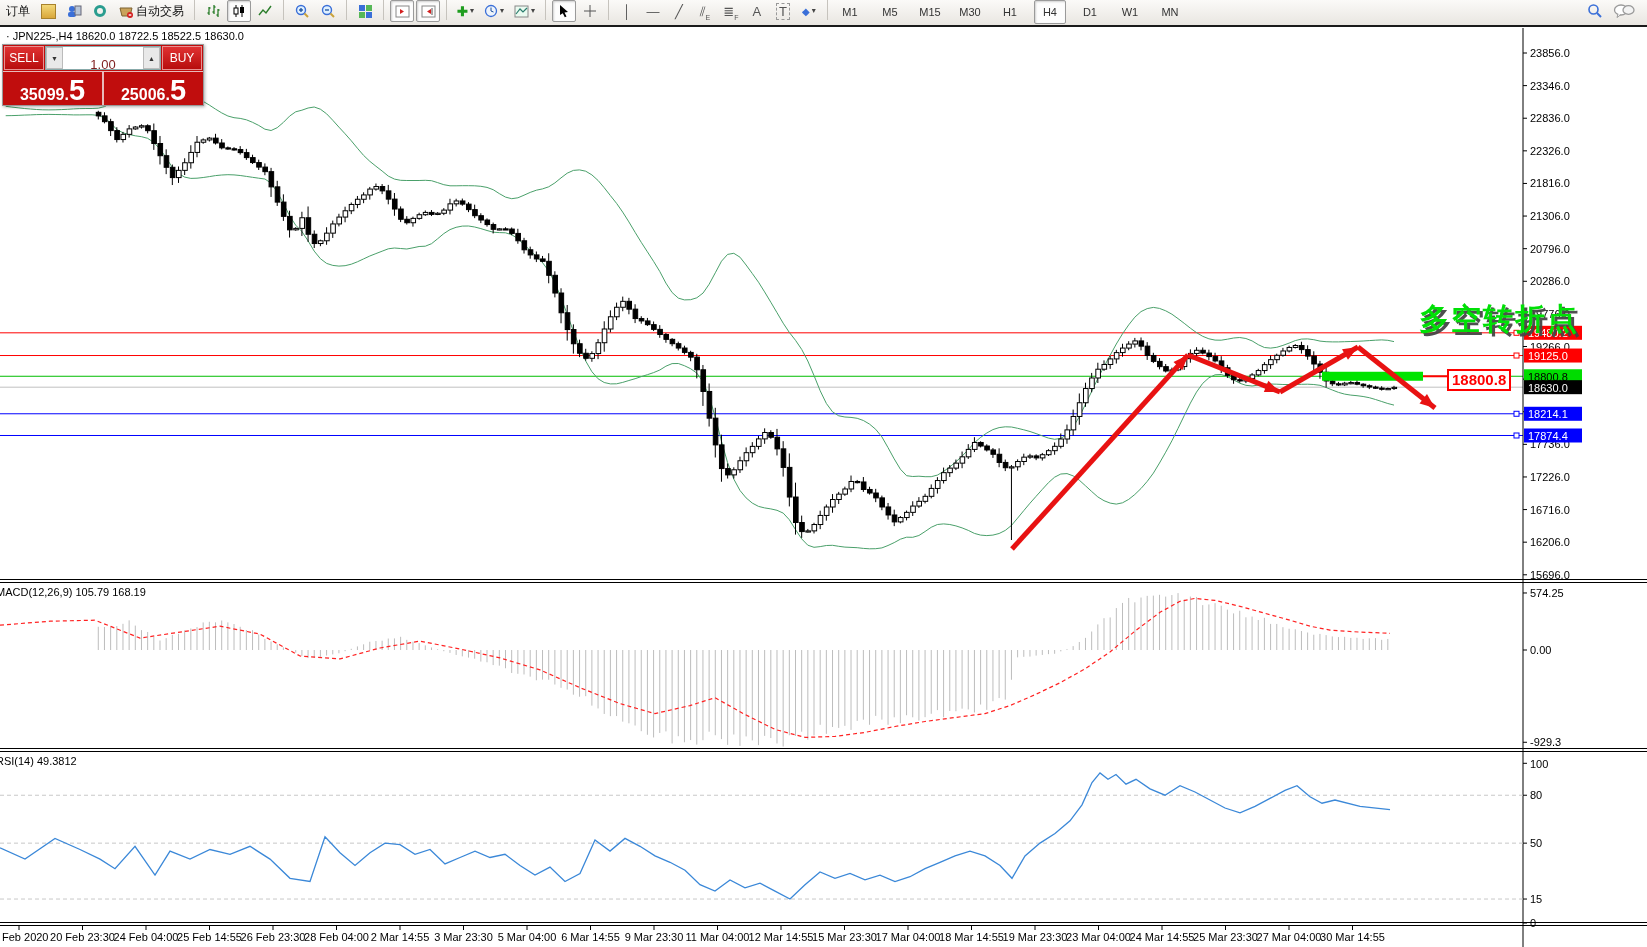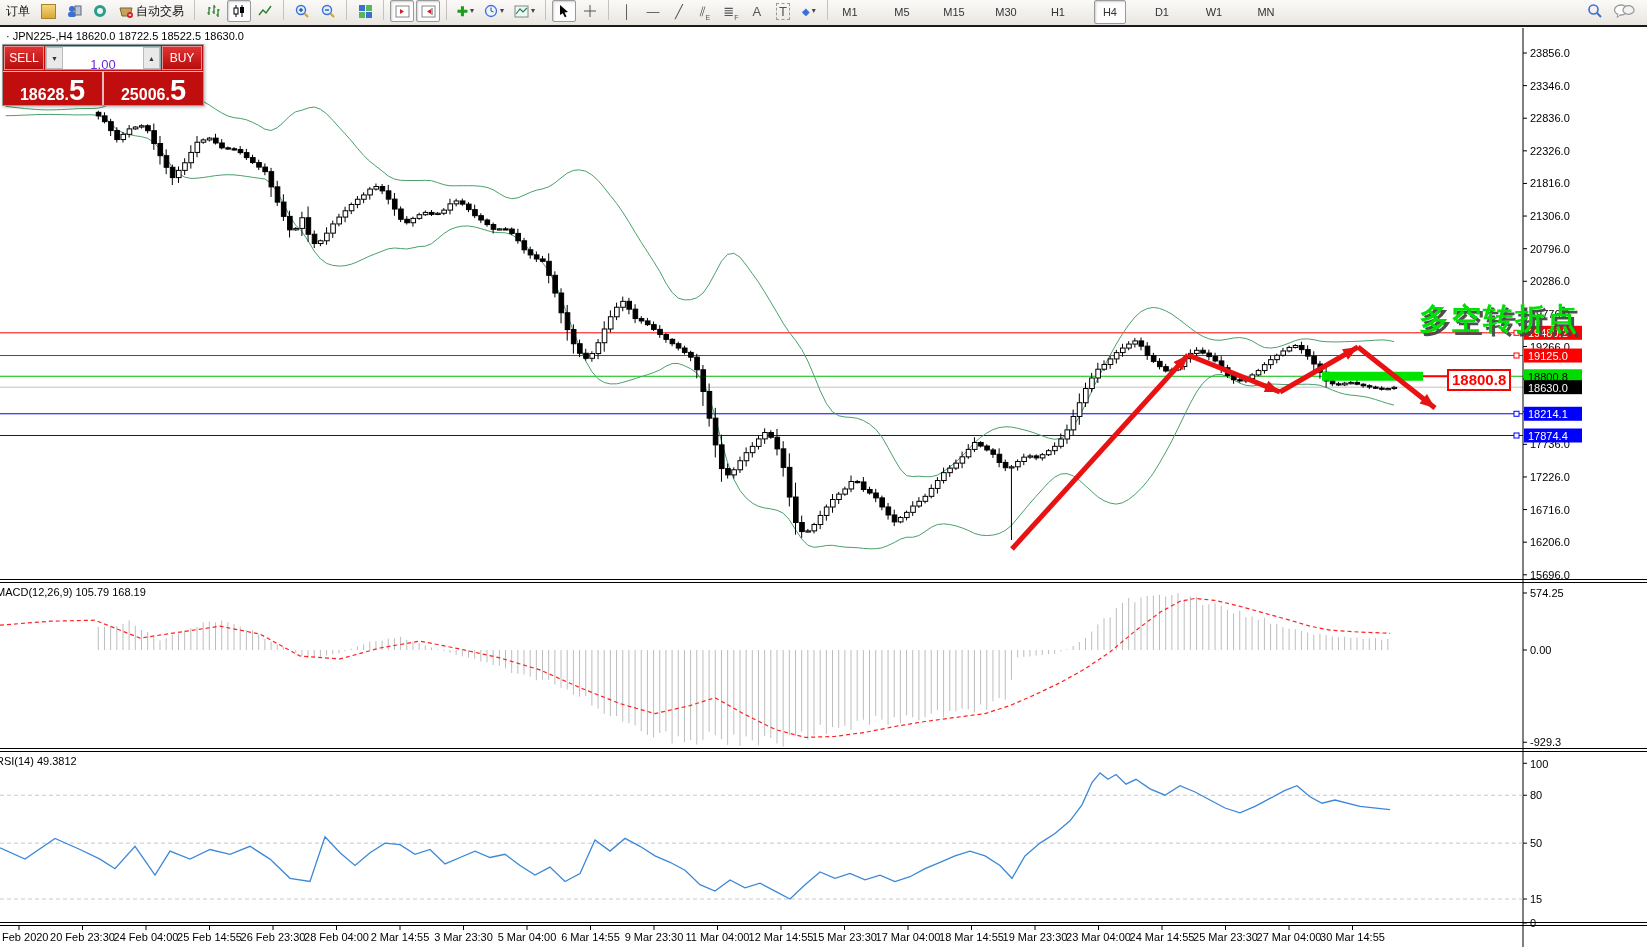--- a/index.html
+++ b/index.html
@@ -26,21 +26,21 @@
   .chart-title{position:absolute;left:6px;top:30px;font-size:11px;color:#000;z-index:30;white-space:nowrap;}
   
   .trade-panel{position:absolute;left:2px;top:44px;width:200px;z-index:35;border:1px solid #999;
                background:#c00d0d;box-shadow:1px 1px 3px rgba(0,0,0,.3);}
   .tp-row1{display:flex;height:26px;align-items:stretch;background:#c00d0d;}
   .tp-btn{flex:0 0 38px;display:flex;align-items:center;justify-content:center;color:#fff;
           font-size:12px;background:linear-gradient(#e03232,#b70d0d);border:1px solid #e89090;margin:1px;cursor:pointer;}
   .tp-vol{flex:1;display:flex;background:#fff;border:1px solid #8aa;margin:1px 0;align-items:stretch;}
   .tp-spin{width:15px;display:flex;align-items:center;justify-content:center;background:#e9e9e9;
            color:#333;font-size:7px;border:1px solid #bbb;cursor:pointer;}
-  .tp-vinput{flex:1;display:flex;align-items:center;justify-content:center;font-size:13px;color:#6d28d9;margin-top:12px;}
+  .tp-vinput{flex:1;display:flex;align-items:center;justify-content:center;font-size:13px;color:#7f1d1d;margin-top:12px;}
   .tp-row2{display:flex;height:33px;background:#c00d0d;border-top:1px solid #e8baba;}
   .tp-price{flex:1;display:flex;align-items:flex-end;justify-content:center;color:#fff;cursor:pointer;padding-bottom:2px;}
   .tp-price .small{font-size:16px;font-weight:bold;line-height:1;}
   .tp-price .dot{font-size:16px;font-weight:bold;line-height:1;}
   .tp-price .big{font-size:29px;font-weight:bold;line-height:.82;}
   .tp-div{width:2px;background:#e8baba;}
   
   .annotation{position:absolute;left:1419px;top:299px;z-index:25;font-size:30px;font-weight:bold;
               letter-spacing:2px;color:#00e006;text-shadow:3px 3px 0 rgba(70,70,70,.95);white-space:nowrap;}
   .price-tag{position:absolute;left:1447px;top:369px;z-index:26;border:2px solid #ff0000;background:#fff;
@@ -196,21 +196,21 @@
         <span style="font-size:13px;color:#555">A</span>
       </div>
     <div class="tbtn">
         <span style="font-size:13px;color:#555;border:1px dashed #999;padding:0 2px">T</span>
       </div>
     <div class="tbtn">
       <span style="font-size:10px;color:#3a6fd8">◆</span>
       <span class="caret">▾</span>
     </div>
     <div class="tsep"></div>
-    <div id="tf-group" style="display:flex;gap:20px">
+    <div id="tf-group" style="display:flex;gap:8px">
         <div class="tfbtn">M1</div>
         <div class="tfbtn">M5</div>
         <div class="tfbtn">M15</div>
         <div class="tfbtn">M30</div>
         <div class="tfbtn">H1</div>
         <div class="tfbtn pressed">H4</div>
         <div class="tfbtn">D1</div>
         <div class="tfbtn">W1</div>
         <div class="tfbtn">MN</div>
       </div>
@@ -237,21 +237,21 @@
       <div class="tp-btn">SELL</div>
       <div class="tp-vol">
         <div class="tp-spin">▼</div>
         <div class="tp-vinput">1.00</div>
         <div class="tp-spin">▲</div>
       </div>
       <div class="tp-btn">BUY</div>
     </div>
     <div class="tp-row2">
       <div class="tp-price">
-        <span class="small">18628</span>
+        <span class="small">35099</span>
           <span class="dot">.</span>
           <span class="big">5</span>
       </div>
       <div class="tp-div"></div>
       <div class="tp-price">
         <span class="small">25006</span>
           <span class="dot">.</span>
           <span class="big">5</span>
       </div>
     </div>

